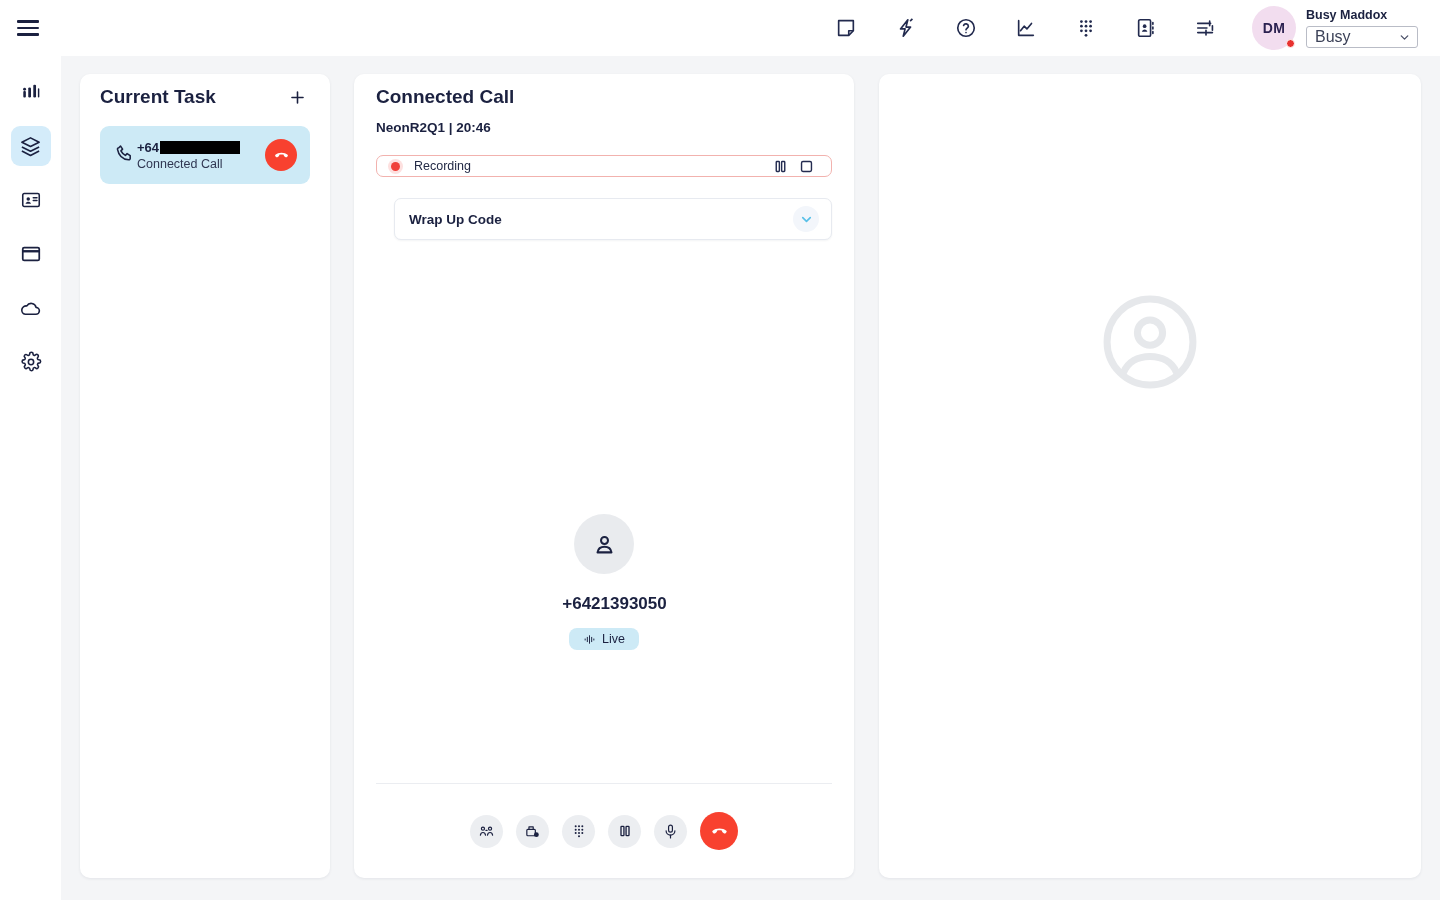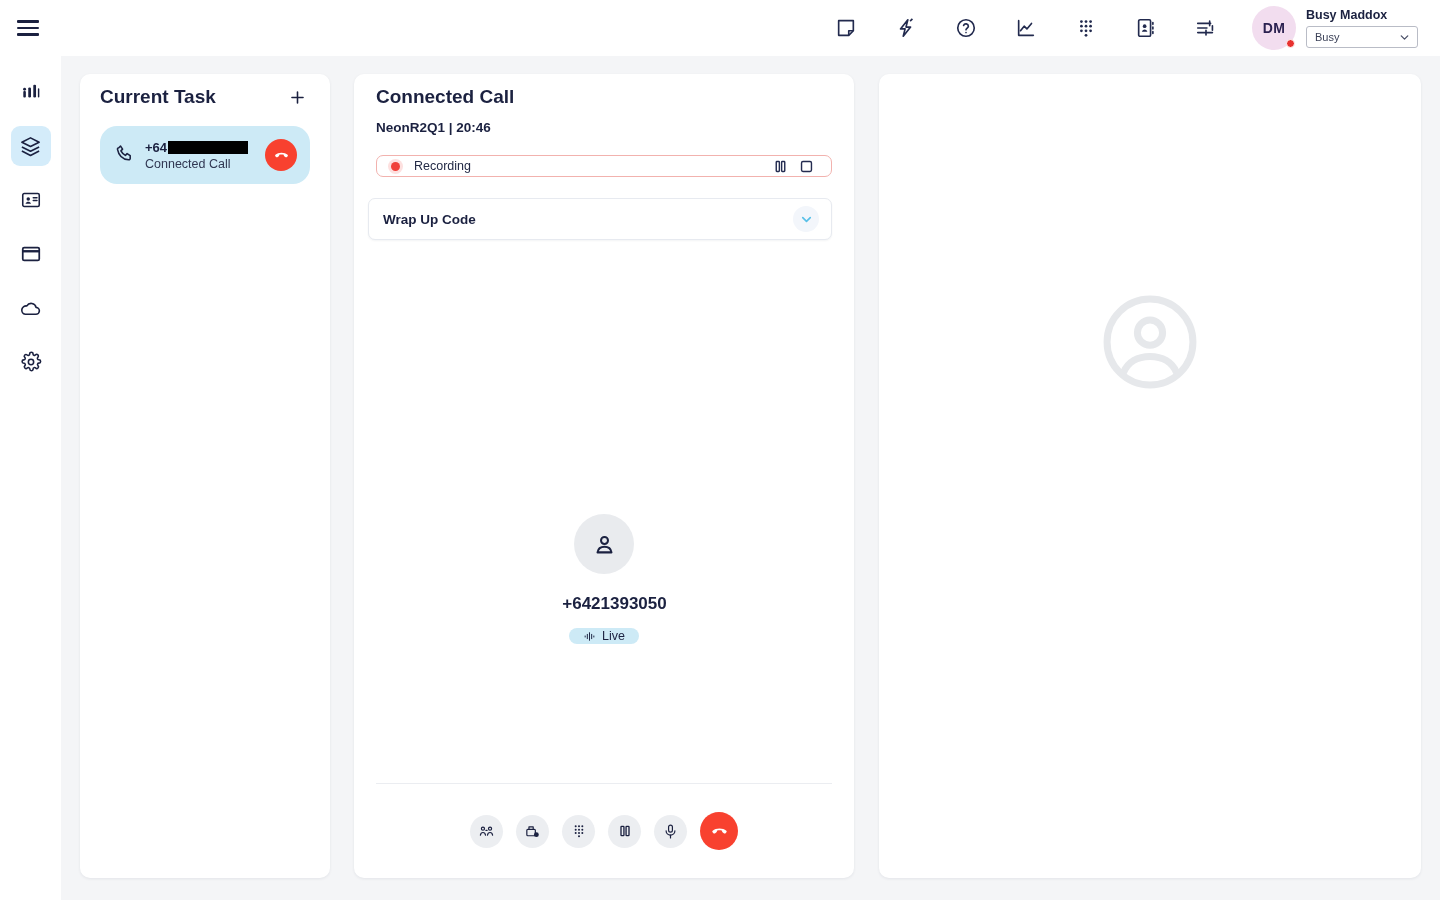--- a/index.html
+++ b/index.html
@@ -43,21 +43,21 @@
   }
   .status-dot {
     position: absolute; right: 1px; bottom: 2px;
     width: 9px; height: 9px; border-radius: 50%;
     background: #e8312f; border: 1.5px solid #ffffff;
   }
   .user-name { font-size: 12.5px; font-weight: bold; color: #1b2140; margin-bottom: 4px; display:block; }
   .status-select {
     width: 112px; height: 22px;
     border: 1px solid #b9bcc6; border-radius: 3px;
-    background: #fff; font-size: 11px; color: #3c4258;
+    background: #fff; font-size: 16px; color: #3c4258;
     display: flex; align-items: center; justify-content: space-between;
     padding: 0 6px 0 8px; cursor: pointer;
     font-family: "Liberation Sans", sans-serif;
   }
 
   
   .rail {
     position: absolute; top: 56px; left: 0;
     width: 61px; height: 844px;
     background: #ffffff;
@@ -103,23 +103,23 @@
     gap: 10px;
   }
   .task-title { font-size: 19px; font-weight: bold; color: #1b2140; }
   .plus-btn {
     width: 26px; height: 26px; display: flex; align-items: center; justify-content: center;
     cursor: pointer; color: #1b2140;
   }
   .task-card {
     margin: 16px 20px 0 20px;
     background: #cdeaf6;
-    border-radius: 17px;
+    border-radius: 9px;
     height: 58px;
-    display: flex; align-items: center; gap: 10px;
+    display: flex; align-items: center; gap: 2px;
     padding: 0 13px 0 14px;
     cursor: pointer;
   }
   .task-card .phone-ic { color: #1b2140; flex: 0 0 auto; }
   .task-card-text { flex: 1; min-width: 0; }
   .task-num-row { display: flex; align-items: center; }
   .task-num { font-size: 13px; font-weight: bold; color: #1b2140; }
   .redaction { display: inline-block; height: 13px; width: 80px; background: #000; margin-left: 1px; vertical-align: middle; }
   .task-sub { font-size: 12.5px; color: #303752; margin-top: 2px; }
   .hangup-sm {
@@ -142,21 +142,21 @@
   }
   .rec-dot {
     width: 9px; height: 9px; border-radius: 50%; background: #f0413a;
     box-shadow: 0 0 0 3px rgba(240,65,58,.16);
     margin-right: 14px;
   }
   .rec-label { font-size: 12.5px; color: #232a46; flex: 1; }
   .rec-ctrl { width: 26px; height: 26px; display: flex; align-items: center; justify-content: center; cursor: pointer; color: #242c51; }
 
   .accordion {
-    margin: 21px 22px 0 14px;
+    margin: 21px 22px 0 40px;
     height: 42px;
     border: 1px solid #e7eaf0; border-radius: 7px;
     background: #fff;
     box-shadow: 0 1px 2px rgba(26,32,64,.05);
     display: flex; align-items: center; justify-content: space-between;
     padding: 0 12px 0 14px; cursor: pointer;
   }
   .accordion-label { font-size: 13.5px; font-weight: bold; color: #1b2140; }
   .chev-circle {
     width: 26px; height: 26px; border-radius: 50%;
@@ -170,21 +170,21 @@
   }
   .caller-avatar {
     width: 60px; height: 60px; border-radius: 50%;
     background: #e9ebee;
     display: flex; align-items: center; justify-content: center; color: #1b2140;
   }
   .caller-number { font-size: 17px; font-weight: bold; color: #1b2140; margin-top: 20px; margin-left: 21px; }
   .live-badge {
     margin-top: 14px;
     background: #cdeaf6; border-radius: 8px;
-    height: 16px; padding: 0 14px;
+    height: 22px; padding: 0 14px;
     display: flex; align-items: center; gap: 6px;
     font-size: 12.5px; color: #1b2140;
   }
 
   .call-divider {
     position: absolute; left: 22px; bottom: 94px;
     width: 456px; height: 1px; background: #ebedf1;
   }
   .call-controls {
     position: absolute; left: 0; bottom: 28px; width: 100%;

